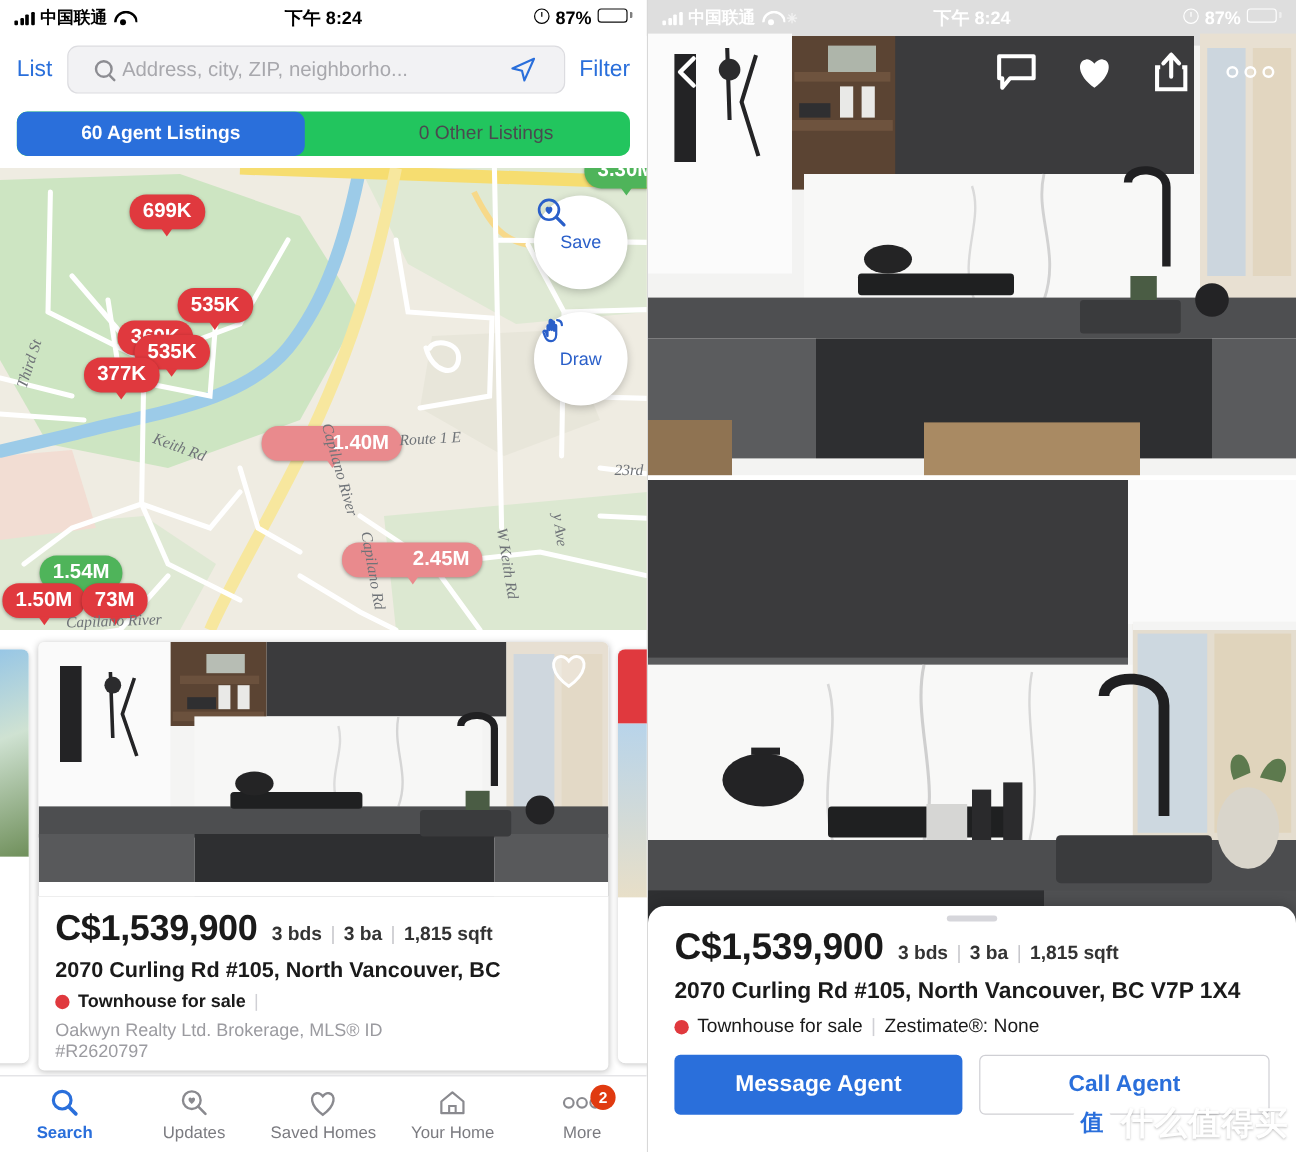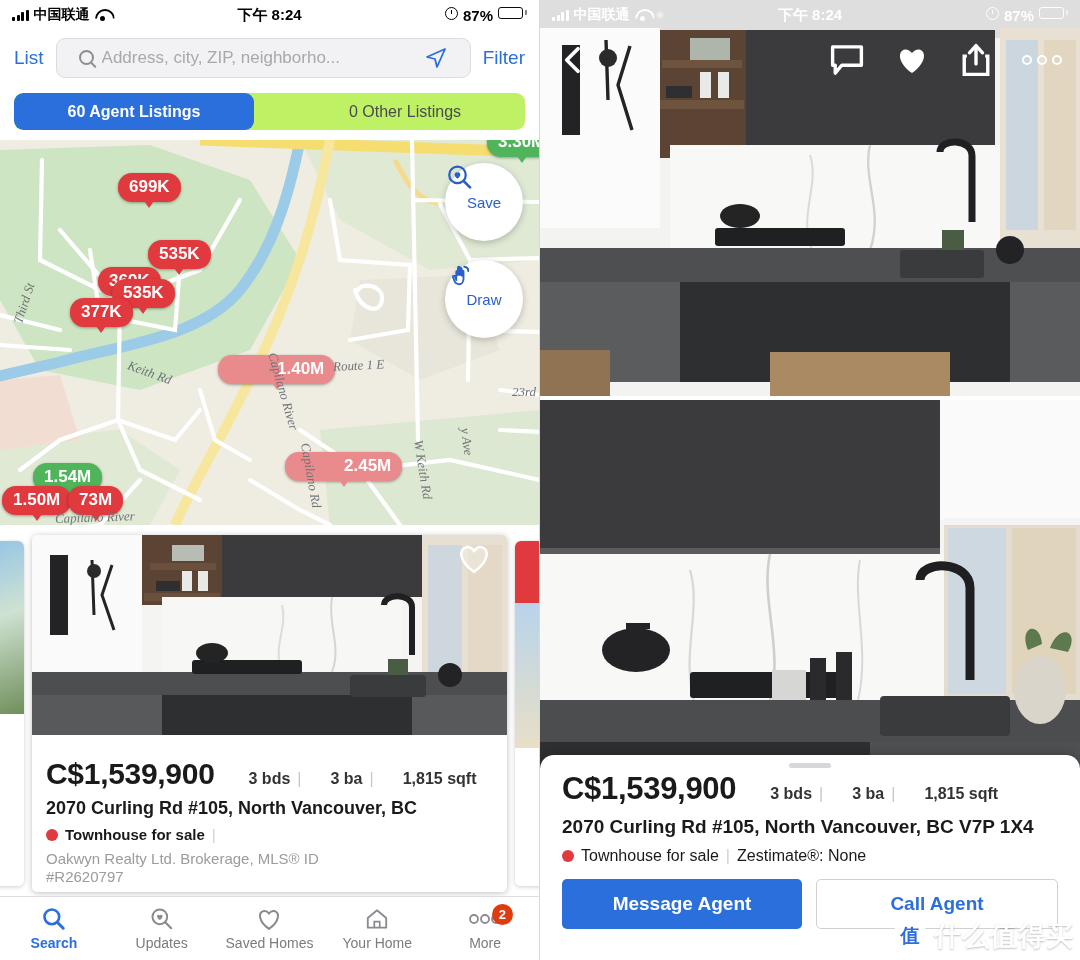--- a/index.html
+++ b/index.html
@@ -49,21 +49,21 @@
     flex: 1; height: 40px; background: #f2f2f4; border: 1px solid #dcdce0;
     border-radius: 9px; display: flex; align-items: center; padding: 0 22px; gap: 8px;
   }
   .search-field .ph { flex: 1; color: #a8a8ad; font-size: 17px; white-space: nowrap; overflow: hidden; }
   .mag { width: 15px; height: 15px; border: 2px solid #8d8d92; border-radius: 50%; position: relative; flex: none;}
   .mag::after{content:"";position:absolute;right:-5px;bottom:-3px;width:7px;height:2px;background:#8d8d92;
     transform:rotate(45deg);border-radius:1px;}
 
   
   .segwrap { padding: 8px 14px 10px; background: #fff; }
-  .seg { display: flex; background: #bef264; border-radius: 9px; height: 37px; overflow: hidden; gap: 31px; }
+  .seg { display: flex; background: #22c55e; border-radius: 9px; height: 37px; overflow: hidden; gap: 31px; }
   .seg > div { flex: 1; display: flex; align-items: center; justify-content: center;
     font-size: 16px; color: #4a4a4f; }
   .seg > div.active { background: #2a6fdb; color: #fff; font-weight: bold; border-radius: 9px; }
 
   
   .map { position: relative; height: 385px; overflow: hidden; background: #eceadf; }
   .map svg { position: absolute; inset: 0; }
 
   .bubble {
     position: absolute; color: #fff; font-size: 17px; font-weight: bold;
@@ -100,21 +100,21 @@
     position: absolute; left: 32px; right: 32px; top: 0; bottom: 4px;
     background: #fff; border-radius: 5px; overflow: hidden;
     box-shadow: 0 1px 6px rgba(0,0,0,.25);
   }
   .card-photo { position: relative; height: 212px; overflow: hidden; }
   .heart-ovl { position: absolute; right: 14px; top: 6px; width: 38px; height: 34px; }
   .card-body { padding: 10px 14px 6px; }
   .price-row { display: flex; align-items: baseline; gap: 12px; }
   .price { font-size: 30px; font-weight: bold; color: #1a1a1a; letter-spacing: -.3px;}
   .facts { font-size: 16px; color: #333; display:flex; align-items:baseline; gap:7px;}
-  .facts b { font-weight: bold; margin-left: 22px; }
+  .facts b { font-weight: bold; }
   .facts .sep { color: #c7c7cc; }
   .addr { font-size: 18px; font-weight: bold; color: #1a1a1a; margin-top: 7px; }
   .statusline { margin-top: 7px; font-size: 15px; display: flex; align-items: flex-end; gap: 7px; flex-wrap: wrap;}
   .dot-red { width: 12px; height: 12px; border-radius: 50%; background: #e0393e; display:inline-block; align-self:center;}
   .statusline .s-bold { font-weight: bold; color: #1a1a1a; }
   .statusline .s-sep { color: #d0d0d5; }
   .statusline .s-grey { color: #9b9ba0; }
   .mls { font-size: 15px; color: #9b9ba0; margin-top: 1px; }
 
   
@@ -242,21 +242,21 @@
           <path d="M250 340 L300 370 L330 385"></path>
           <path d="M500 250 L540 255 M500 290 L540 292"></path>
           <path d="M355 150 C360 170, 380 175, 382 160 C384 145, 362 142, 358 150"></path>
         </g>
       </svg>
 
       <div class="bubble green" style="left:487px; top:-12px;">
         <span>3.30M</span>
       </div>
 
-      <div class="bubble red" style="left:108px; top:33px;margin-left:10px;"><span>699K</span></div>
+      <div class="bubble red" style="left:108px; top:22px;"><span>699K</span></div>
       <div class="bubble red" style="left:148px; top:100px;"><span>535K</span></div>
       <div class="bubble red" style="left:98px;  top:127px;"><span>369K</span></div>
       <div class="bubble red" style="left:112px; top:139px;"><span>535K</span></div>
       <div class="bubble red" style="left:70px;  top:158px;"><span>377K</span></div>
       <div class="bubble pink" style="left:218px; top:215px;"><span>1.40M</span></div>
       <div class="bubble pink" style="left:285px; top:312px;"><span>2.45M</span></div>
       <div class="bubble green" style="left:33px;  top:323px;"><span>1.54M</span></div>
       <div class="bubble red" style="left:2px;   top:346px;"><span>1.50M</span></div>
       <div class="bubble red" style="left:68px;  top:346px;"><span>73M</span></div>
 

